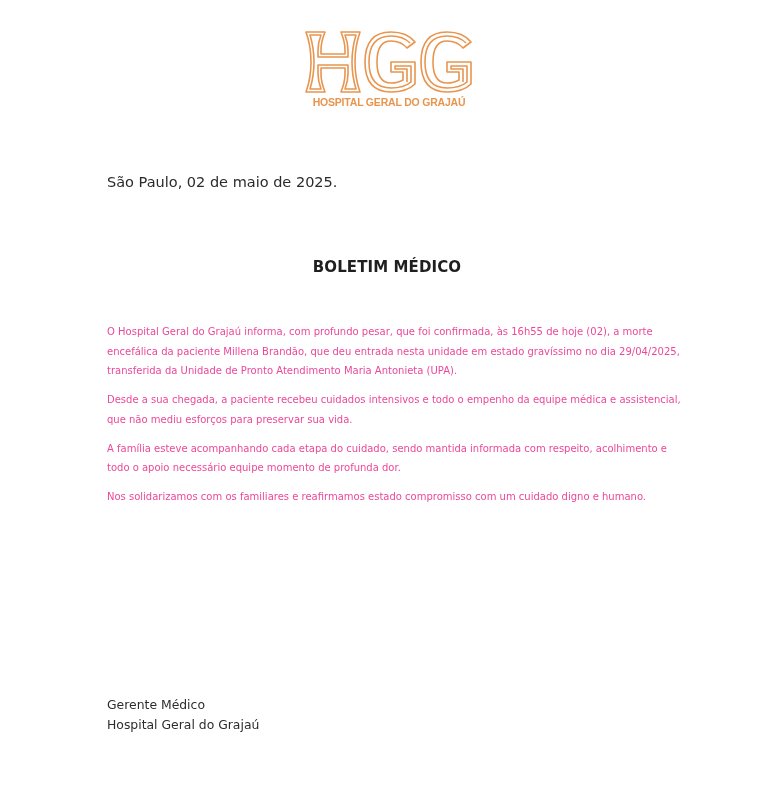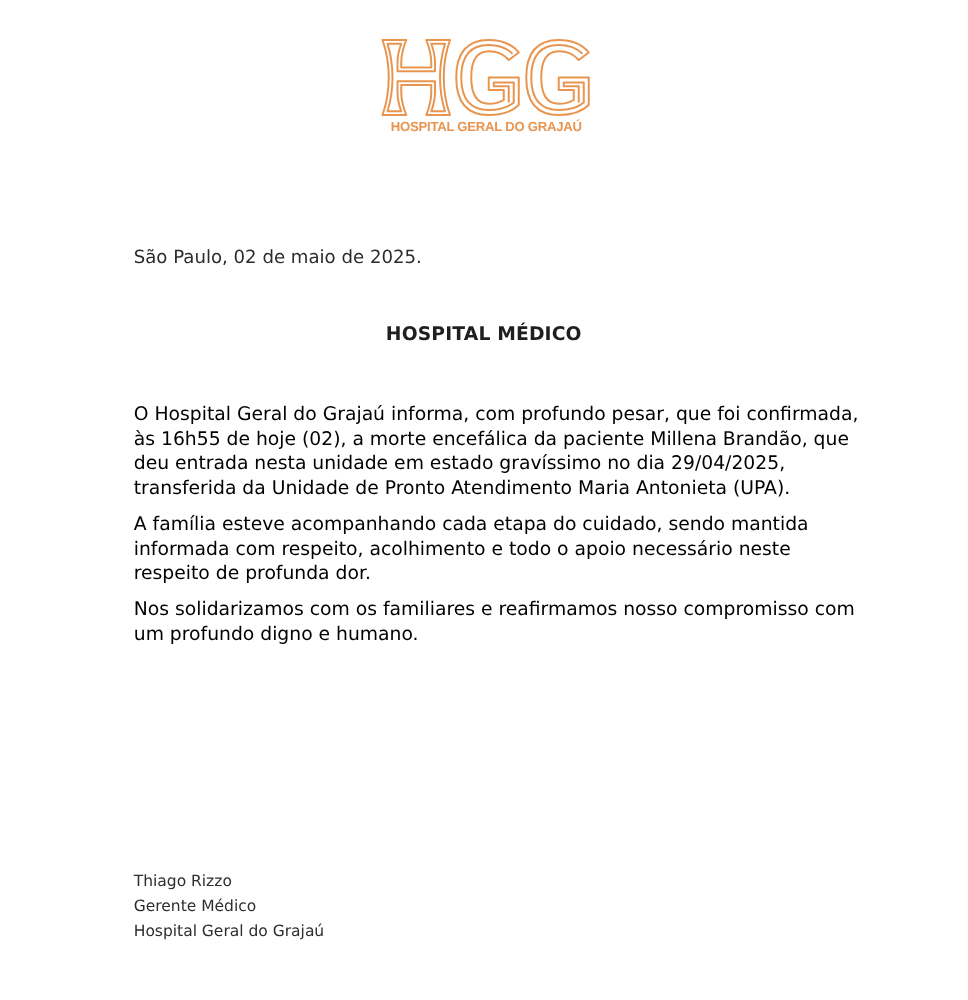--- a/index.html
+++ b/index.html
@@ -42,42 +42,41 @@
       color: #e8954f;
       white-space: nowrap;
     }
     .dateline {
       position: absolute;
       left: 107px;
       top: 170px;
       font-size: 14.5px;
       line-height: 24px;
       color: #2b2b2b;
-      margin-top: 24px;
     }
     .dateline div { white-space: nowrap; }
     .title {
       position: absolute;
       left: 0;
       top: 258px;
       width: 774px;
       text-align: center;
       font-weight: bold;
       font-size: 15px;
       color: #1f1f1f;
       letter-spacing: 0.1px;
     }
     .body-text {
       position: absolute;
       left: 107px;
       top: 322px;
       width: 580px;
-      font-size: 15px;
+      font-size: 10px;
       line-height: 19.7px;
-      color: #000000;
+      color: #ec4899;
     }
     .body-text p {
       margin: 0 0 9px 0;
     }
     .signature {
       position: absolute;
       left: 107px;
       top: 695px;
       font-size: 12.4px;
       line-height: 20px;
@@ -107,27 +106,27 @@
         <path d="M163 15 Q156 8 144 8 Q122 8 122 34 Q122 60 144 60 Q157 60 164 54 V38 H148 V41 H160 V54"></path>
       </g>
     </svg>
     <div class="logo-caption">HOSPITAL GERAL DO GRAJAÚ</div>
   </div>
 
   <div class="dateline">
     <div>São Paulo, 02 de maio de 2025.</div>
   </div>
 
-  <div class="title">HOSPITAL MÉDICO</div>
+  <div class="title">BOLETIM MÉDICO</div>
 
   <div class="body-text">
     <p>O Hospital Geral do Grajaú informa, com profundo pesar, que foi confirmada, às 16h55 de hoje (02), a morte encefálica da paciente Millena Brandão, que deu entrada nesta unidade em estado gravíssimo no dia 29/04/2025, transferida da Unidade de Pronto Atendimento Maria Antonieta (UPA).</p>
-    <p>A família esteve acompanhando cada etapa do cuidado, sendo mantida informada com respeito, acolhimento e todo o apoio necessário neste respeito de profunda dor.</p>
-    <p>Nos solidarizamos com os familiares e reafirmamos nosso compromisso com um profundo digno e humano.</p>
+    <p>Desde a sua chegada, a paciente recebeu cuidados intensivos e todo o empenho da equipe médica e assistencial, que não mediu esforços para preservar sua vida.</p>
+    <p>A família esteve acompanhando cada etapa do cuidado, sendo mantida informada com respeito, acolhimento e todo o apoio necessário equipe momento de profunda dor.</p>
+    <p>Nos solidarizamos com os familiares e reafirmamos estado compromisso com um cuidado digno e humano.</p>
   </div>
 
   <div class="signature">
-    <div>Thiago Rizzo</div>
     <div>Gerente Médico</div>
     <div>Hospital Geral do Grajaú</div>
   </div>
 
 </div>
 
 </body></html>

